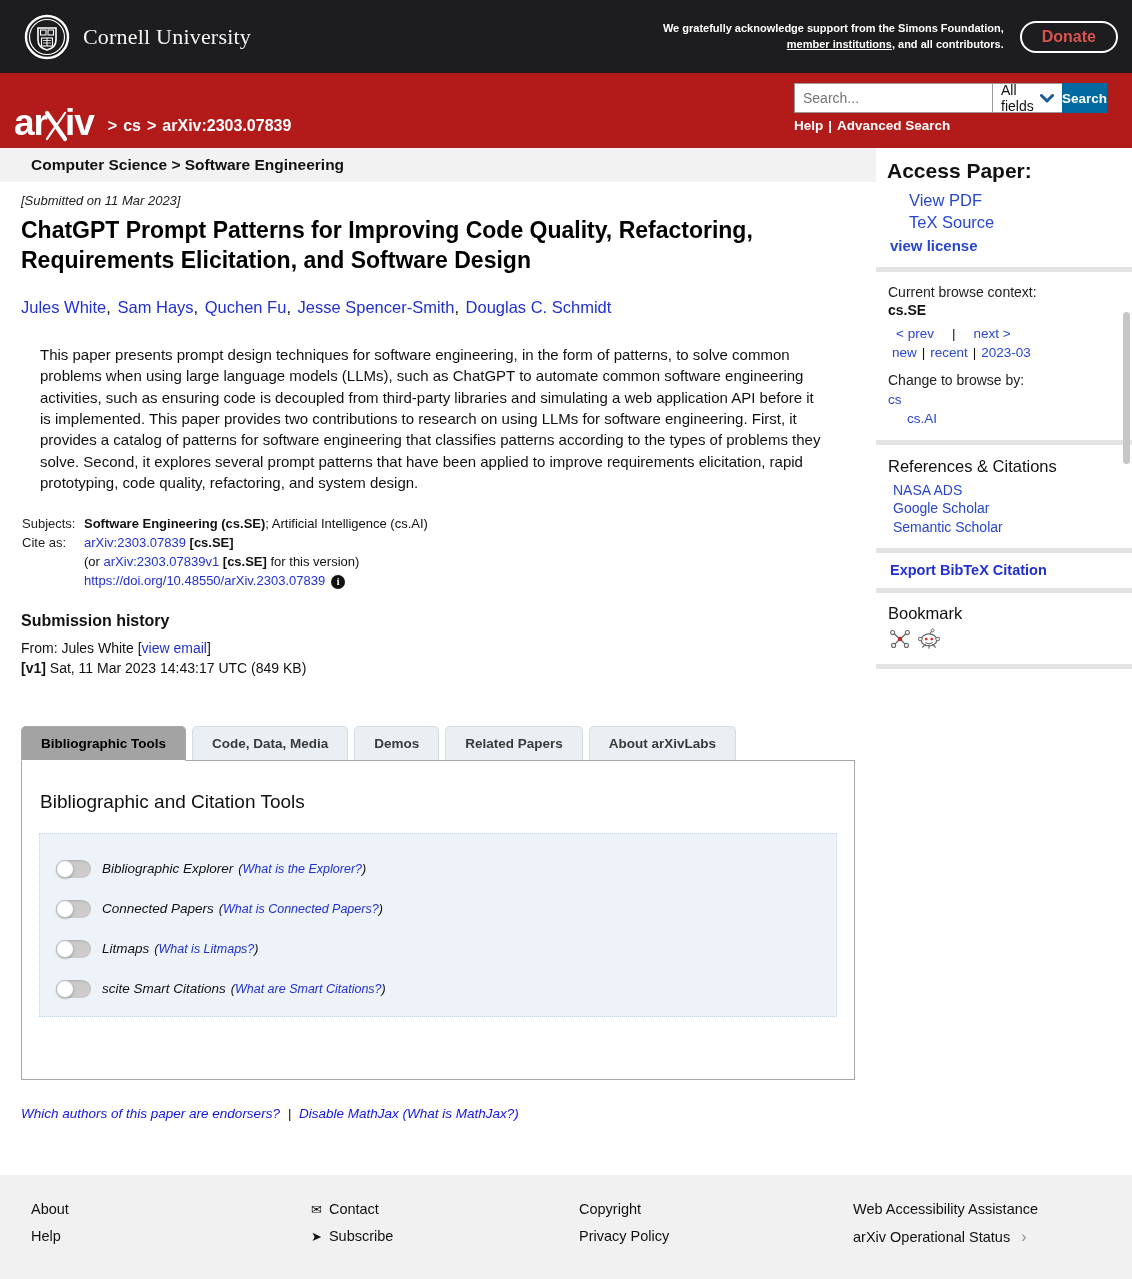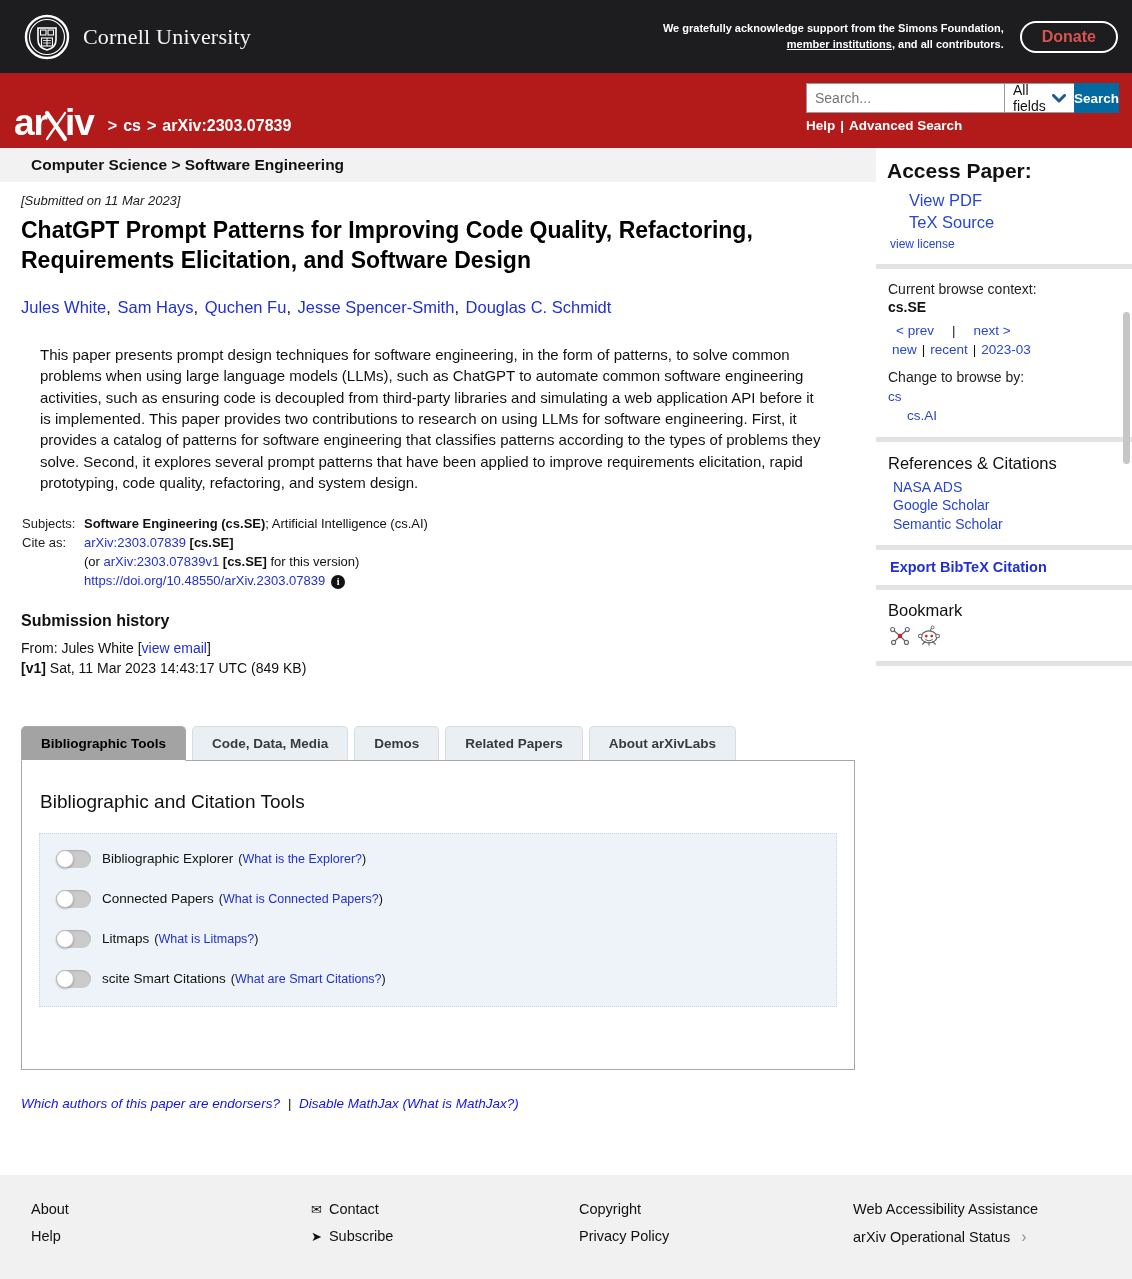--- a/index.html
+++ b/index.html
@@ -27,21 +27,21 @@
 
   
   .banner { height:75px; background:#b31b1b; position:relative; color:#fff; }
   .logo-row { position:absolute; left:14px; bottom:10px; display:flex; align-items:flex-end; }
   .arxiv-logo { display:flex; align-items:flex-end; cursor:pointer; }
   .logo-txt { font-size:37px; font-weight:bold; color:#fff; line-height:.8; letter-spacing:-1px; }
   .logo-chi { margin:0 -3px; position:relative; top:4px; }
   .crumbs { font-size:16px; font-weight:bold; margin-left:8px; padding-bottom:3px; }
   .crumbs a { color:#fff; text-decoration:none; }
   .crumb-sep { margin:0 6px; font-weight:bold; }
-  .search-zone { position:absolute; right:13px; top:10px; width:313px; }
+  .search-zone { position:absolute; right:25px; top:10px; width:313px; }
   .search-row { display:flex; height:30px; }
   .search-input {
     flex:1; border:1px solid #999; border-right:none; padding:0 8px; font-size:14px;
     outline:none; color:#333; font-family:"Liberation Sans", sans-serif;
   }
   .search-select {
     width:114px; background:#fff; color:#111; font-size:14px; display:flex;
     align-items:center; justify-content:space-between; padding:0 8px; border:1px solid #999;
     border-right:none; cursor:pointer;
   }
@@ -96,21 +96,21 @@
     background:#e9eff3; border:1px solid #d3dde3; border-bottom:none;
     border-radius:5px 5px 0 0; padding:9px 19px; font-size:13.5px; font-weight:bold;
     color:#3a3a3a; cursor:pointer;
   }
   .tab.active { background:#a3a3a3; border:1px solid #a8a8a8; border-bottom:1px solid #fff; margin-bottom:-1px; color:#000; }
   .labs-panel {
     border:1px solid #a8a8a8; margin:0 21px 0 21px; background:#fff;
     padding:30px 17px 62px 17px; min-height:281px;
   }
   .labs-heading { font-size:19px; font-weight:400; color:#111; margin:0 0 20px 1px; }
-  .toggle-box { background:#edf3f8; border:1px dotted #c3d6e5; padding:2px 16px 14px 16px; }
+  .toggle-box { background:#edf3f8; border:1px dotted #c3d6e5; padding:12px 16px 14px 16px;font-style:italic; }
   .toggle-row { display:flex; align-items:center; margin:14px 0 22px 0; }
   .toggle-row:last-child { margin-bottom:4px; }
   .switch {
     width:35px; height:18px; border-radius:10px; background:#cbcbcb; position:relative;
     flex:none; margin-right:11px; cursor:pointer; box-shadow:inset 0 1px 2px rgba(0,0,0,.15);
   }
   .switch .knob {
     position:absolute; left:0; top:0; width:18px; height:18px; border-radius:50%;
     background:#fff; border:1px solid #bdbdbd; box-shadow:0 1px 2px rgba(0,0,0,.25);
   }
@@ -120,21 +120,21 @@
 
   .endorsers { margin:26px 0 0 21px; font-style:italic; font-size:13.5px; color:#111; }
   .endorsers a { color:#1414e6; text-decoration:none; }
   .endorsers .sep { margin:0 4px; }
 
   
   .card { background:#fff; border-bottom:5px solid #e3e3e3; padding:9px 10px 12px 8px; }
   .access-heading { font-size:21px; font-weight:bold; color:#111; margin:2px 0 6px 3px; }
   .access-links { margin-left:25px; }
   .access-links a { display:block; color:#2846cf; font-size:16.5px; text-decoration:none; line-height:1.35; }
-  .view-license { display:inline-block; margin:3px 0 0 6px; font-size:12px; color:#2846cf; text-decoration:none; }
+  .view-license { display:inline-block; margin:3px 0 0 6px; font-size:15px; color:#2846cf; text-decoration:none;font-weight:bold; }
 
   .ctx-label { font-size:14px; color:#222; margin:3px 0 2px 4px; }
   .ctx-value { font-size:14px; font-weight:bold; margin-left:4px; }
   .prevnext { margin:8px 0 4px 12px; font-size:13.5px; }
   .prevnext a { color:#2846cf; text-decoration:none; }
   .prevnext .pipe { margin:0 18px; color:#111; }
   .ctx-nav { margin-left:8px; font-size:13.5px; }
   .ctx-nav a { color:#2846cf; text-decoration:none; }
   .ctx-nav .pipe { margin:0 5px; color:#111; }
   .change-label { font-size:14px; color:#222; margin:12px 0 4px 4px; }

